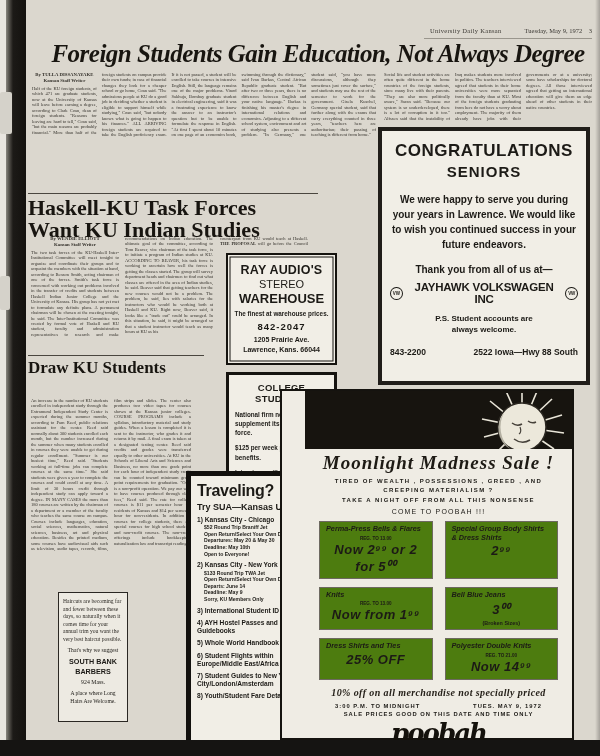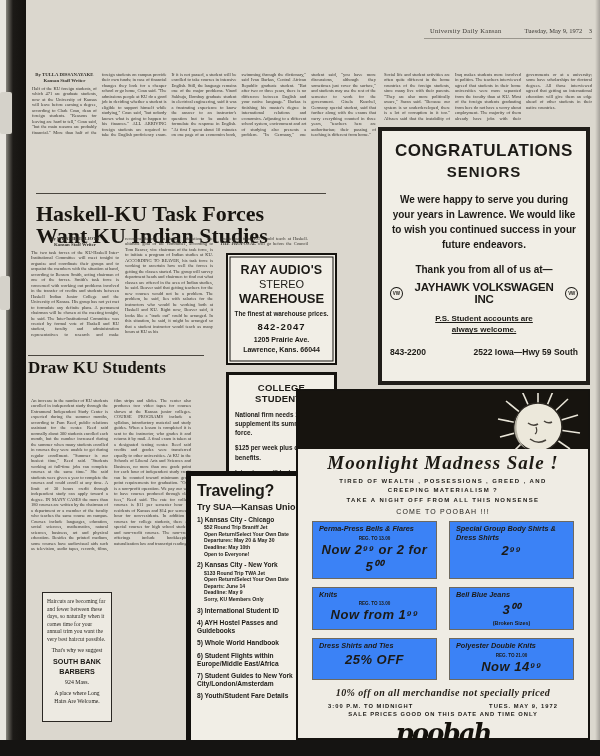--- a/index.html
+++ b/index.html
@@ -14,21 +14,21 @@
 
   
   .masthead-title{position:absolute;left:404px;top:27px;font-size:6.5px;color:#3d3a35;letter-spacing:.3px;}
   .masthead-right{position:absolute;right:8px;top:27px;font-size:6.5px;color:#3d3a35;}
   .masthead-rule{position:absolute;left:398px;top:38px;width:168px;border-top:.5px solid #9a968d;}
 
   
   .lead-headline{position:absolute;left:18px;top:40px;width:548px;text-align:center;
     font-size:25px;font-weight:bold;font-style:italic;letter-spacing:-.5px;color:#181510;white-space:nowrap;}
   .sec-headline{position:absolute;color:#181510;font-weight:bold;line-height:1.02;}
-  #haskell-head{left:10px;top:193px;width:290px;font-size:22px;border-top:1px solid #4a463f;padding-top:9px;}
+  #haskell-head{left:2px;top:193px;width:290px;font-size:22px;border-top:1px solid #4a463f;padding-top:3px;}
   #indep-head{left:2px;top:355px;width:176px;font-size:17px;border-top:1px solid #4a463f;padding-top:3px;}
 
   
   .col-text{position:absolute;font-size:4.5px;line-height:1.22;text-align:justify;color:#35322c;
     overflow:hidden;word-break:break-word;column-fill:balance;}
   .byline{display:block;text-align:center;font-weight:bold;font-size:4.8px;margin-bottom:2px;}
   #lead-left{left:6px;top:72px;width:344px;height:120px;column-count:5;column-gap:5px;}
   #lead-right{left:358px;top:72px;width:208px;height:50px;column-count:3;column-gap:5px;}
   #haskell-body{left:5px;top:236px;width:182px;height:116px;column-count:2;column-gap:6px;}
   #haskell-col3{left:194px;top:236px;width:88px;height:16px;column-count:1;}
@@ -38,63 +38,63 @@
   
   .ad{position:absolute;background:#f1eee6;box-sizing:border-box;font-family:"Liberation Sans",sans-serif;color:#1c1a16;}
 
   
   #congrats{left:352px;top:127px;width:212px;height:258px;border:4px solid #201d19;padding:10px 8px;text-align:center;}
   #congrats .t1{font-size:17px;font-weight:bold;letter-spacing:.5px;}
   #congrats .t2{font-size:15px;font-weight:bold;margin-top:2px;letter-spacing:1px;text-align:center;}
   #congrats .body{font-size:10px;font-weight:bold;line-height:1.5;margin-top:12px;}
   #congrats .thanks{font-size:10px;font-weight:bold;margin-top:12px;}
   #congrats .dealer{font-size:11.5px;font-weight:bold;margin-top:6px;letter-spacing:-.2px;display:flex;align-items:center;justify-content:center;gap:4px;}
-  #congrats .ps{font-size:8px;font-weight:bold;margin-top:8px;line-height:1.4;text-decoration:underline;}
+  #congrats .ps{font-size:8px;font-weight:bold;margin-top:8px;line-height:1.4;}
   #congrats .foot{display:flex;justify-content:space-between;margin-top:12px;font-size:8.5px;font-weight:bold;}
   .vw{display:inline-flex;align-items:center;justify-content:center;width:11px;height:11px;border:1.2px solid #1c1a16;border-radius:50%;font-size:4.5px;font-weight:bold;}
 
   
   #ray{left:200px;top:253px;width:111px;height:112px;border:2.5px solid #15130f;box-shadow:inset 0 0 0 1.5px #f1eee6, inset 0 0 0 2.5px #15130f;padding:8px 3px;text-align:center;}
   #ray .n1{font-size:12.5px;font-weight:bold;letter-spacing:.2px;}
   #ray .n2{font-size:11px;font-weight:normal;margin-top:1px;}
   #ray .n3{font-size:13px;font-weight:bold;margin-top:1px;}
   #ray .slogan{font-size:6.3px;font-weight:bold;margin-top:4px;}
   #ray .phone{font-size:9.5px;font-weight:bold;margin-top:4px;letter-spacing:1px;}
   #ray .addr{font-size:7px;font-weight:bold;margin-top:3px;line-height:1.4;}
 
   
   #college{left:200px;top:372px;width:111px;height:138px;border:3px solid #15130f;padding:7px 6px;}
   #college .t{font-size:9.5px;font-weight:bold;text-align:center;letter-spacing:.2px;}
   #college p{font-size:6.3px;font-weight:bold;line-height:1.45;margin:6px 0 0 0;}
 
   
-  #barbers{left:16px;top:592px;width:70px;height:130px;border:1.5px solid #2a2723;background:#edeae2;padding:5px 4px;text-align:center;font-family:"Liberation Serif",serif;}
+  #barbers{left:32px;top:592px;width:70px;height:130px;border:1.5px solid #2a2723;background:#edeae2;padding:5px 4px;text-align:center;font-family:"Liberation Serif",serif;}
   #barbers .body{font-size:5.6px;line-height:1.35;text-align:left;color:#2e2b26;}
   #barbers .sug{font-size:5.6px;margin-top:4px;}
   #barbers .nm{font-size:7.2px;font-weight:bold;font-family:"Liberation Sans",sans-serif;margin-top:4px;line-height:1.3;}
   #barbers .ad1{font-size:5.8px;margin-top:3px;}
   #barbers .tag{font-size:5.6px;margin-top:5px;line-height:1.35;}
 
   
   #traveling{left:160px;top:471px;width:127px;height:278px;border:5px solid #12100d;padding:6px 5px 4px 6px;}
   #traveling .t{font-size:16px;font-weight:bold;letter-spacing:-.3px;}
   #traveling .sub{font-size:9px;font-weight:bold;margin-top:2px;}
   .trv-item{margin-top:4px;}
   .trv-item .ti{font-size:6.6px;font-weight:bold;line-height:1.25;}
   .trv-item .ln{font-size:5.1px;font-weight:bold;margin-left:7px;line-height:1.3;}
 
   
-  #moonlight{left:270px;top:389px;width:294px;height:351px;border:2px solid #15130f;background:#efece4;text-align:center;}
+  #moonlight{left:254px;top:389px;width:294px;height:351px;border:2px solid #15130f;background:#efece4;text-align:center;padding-left:23px;}
   #moon-night{position:relative;height:58px;background:#17140f;overflow:hidden;}
   #moon-night svg{position:absolute;right:6px;top:2px;}
   #moonlight .hl{font-size:19px;font-weight:bold;font-style:italic;font-family:"Liberation Serif",serif;letter-spacing:1px;margin-top:3px;color:#1d1a14;}
   #moonlight .tag{font-size:6px;font-weight:bold;letter-spacing:1.4px;line-height:1.55;margin-top:3px;font-family:"Liberation Sans",sans-serif;}
   #moonlight .come{font-size:7px;letter-spacing:1.2px;margin-top:3px;font-family:"Liberation Sans",sans-serif;}
   .mgrid{display:grid;grid-template-columns:1fr 1fr;gap:8px 12px;margin:6px 14px 0 14px;}
-  .mbox{background:#3b82f6;border:1px solid #6d6960;padding:3px 6px;min-height:34px;text-align:left;font-family:"Liberation Sans",sans-serif;}
+  .mbox{background:#4d7c0f;border:1px solid #6d6960;padding:3px 6px;min-height:34px;text-align:left;font-family:"Liberation Sans",sans-serif;}
   .mbox .ti{font-size:7.3px;font-weight:bold;font-style:italic;line-height:1.2;}
   .mbox .reg{font-size:4.6px;font-weight:bold;text-align:center;margin-top:2px;}
   .mbox .pr{font-size:13px;font-weight:bold;font-style:italic;text-align:center;margin-top:1px;letter-spacing:.5px;}
   .mbox .pr.big{font-size:13px;}
   .mbox .note{font-size:5.4px;font-weight:bold;text-align:center;margin-top:2px;}
   #moonlight .script{font-size:10px;font-weight:bold;font-style:italic;font-family:"Liberation Serif",serif;margin-top:7px;letter-spacing:.4px;color:#26211a;}
   #moonlight .hours{display:flex;justify-content:space-between;padding:0 30px;font-size:5.8px;font-weight:bold;letter-spacing:1px;margin-top:5px;font-family:"Liberation Sans",sans-serif;}
   #moonlight .fine{font-size:5.8px;font-weight:bold;letter-spacing:1px;margin-top:2px;font-family:"Liberation Sans",sans-serif;}
   #moonlight .logo{font-size:26px;font-weight:900;font-style:italic;font-family:"DejaVu Serif",serif;letter-spacing:-2px;margin-top:2px;color:#14110b;transform:scaleY(1.05);}
   #moonlight .store{font-size:7px;font-weight:bold;font-style:italic;line-height:1.35;font-family:"Liberation Sans",sans-serif;margin-top:1px;}
@@ -110,20 +110,21 @@
 
   <div id="page">
 
     <div class="masthead-title">University Daily Kansan</div>
     <div class="masthead-right">
       <span>Tuesday, May 9, 1972</span>&nbsp;&nbsp;&nbsp;
       <span>3</span>
     </div>
     <div class="masthead-rule"></div>
 
+    <div class="lead-headline">Foreign Students Gain Education, Not Always Degree</div>
     <div class="col-text" id="lead-left">
       <span class="byline">
         <span>By TULLA DISSANAYAKE</span><br>
         <span>Kansan Staff Writer</span>
       </span>
       <span>Half of the KU foreign students, of which 471 are graduate students, now at the University of Kansas will leave before earning a degree, according to Clark Coan, dean of foreign students. "Reasons for leaving are hard to tell," Coan said, "but the main reasons are probably financial." More than half of the foreign students on campus provide their own funds; in case of financial changes they look for a cheaper school or go home, Coan said. "The admissions people at KU do a good job in deciding whether a student is eligible to support himself while studying," Coan said, "but nobody knows what is going to happen to his finances." ALL ARRIVING foreign students are required to take the English proficiency exam. If it is not passed, a student will be enrolled to take courses in intensive English. Still, the language remains one of the major problems. Vinod Sakhuja, Bombay graduate student in electrical engineering, said it was a frustrating experience to know the answer to an instructor's question but to be unable to formulate the response in English. "At first I spent about 10 minutes on one page of an economics book, swimming through the dictionary," said Ivan Barkas, Central African Republic graduate student. "But after two or three years, there is no difference between English and your native language." Barkas is finishing his master's degree in international relations and economics. Adjusting to a different school system, environment and art of studying also presents a problem. "In Germany," one student said, "you have more discussions, although they sometimes just cover the surface," and students may use the rest of the semester to work for the government. Gisela Kuschel, Germany special student, said that further along with the exams that carry everything counted in three years, "teachers here are authoritarian; their passing of teaching is different from home."</span>
     </div>
     <div class="col-text" id="lead-right">
       <span>Social life and student activities are often quite different in the home countries of the foreign students, since many live with their parents. "They are also more politically aware," Saran said. "Because our system is so underdeveloped, there is a lot of corruption in it too." Alfssen said that the instability of Iraq makes students more involved in politics. The teachers interviewed agreed that students in their home universities were more separated from the faculty than at KU. Most of the foreign students graduating from here do not have a worry about employment. The majority of them already have jobs with their governments or at a university; some have scholarships for doctoral degrees. All those interviewed agreed that getting an international education will give them an edge ahead of other students in their native countries.</span>
     </div>
@@ -137,21 +138,21 @@
         <span class="vw">VW</span>
         <span>JAYHAWK VOLKSWAGEN INC</span>
         <span class="vw">VW</span>
       </div>
       <div class="ps">
         <span>P.S. Student accounts are</span><br>
         <span>always welcome.</span>
       </div>
       <div class="foot">
         <span>843-2200</span>
-        <span>2522 Iowa—Hwy 59 South</span>
+        <span>2522 Iowa—Hwy 88 South</span>
       </div>
     </div>
 
     <div class="sec-headline" id="haskell-head">
       <div>Haskell-KU Task Forces</div>
       <div>Want KU Indian Studies</div>
     </div>
     <div class="col-text" id="haskell-body">
       <span class="byline">
         <span>By WENDIE ELLIOTT</span><br>

